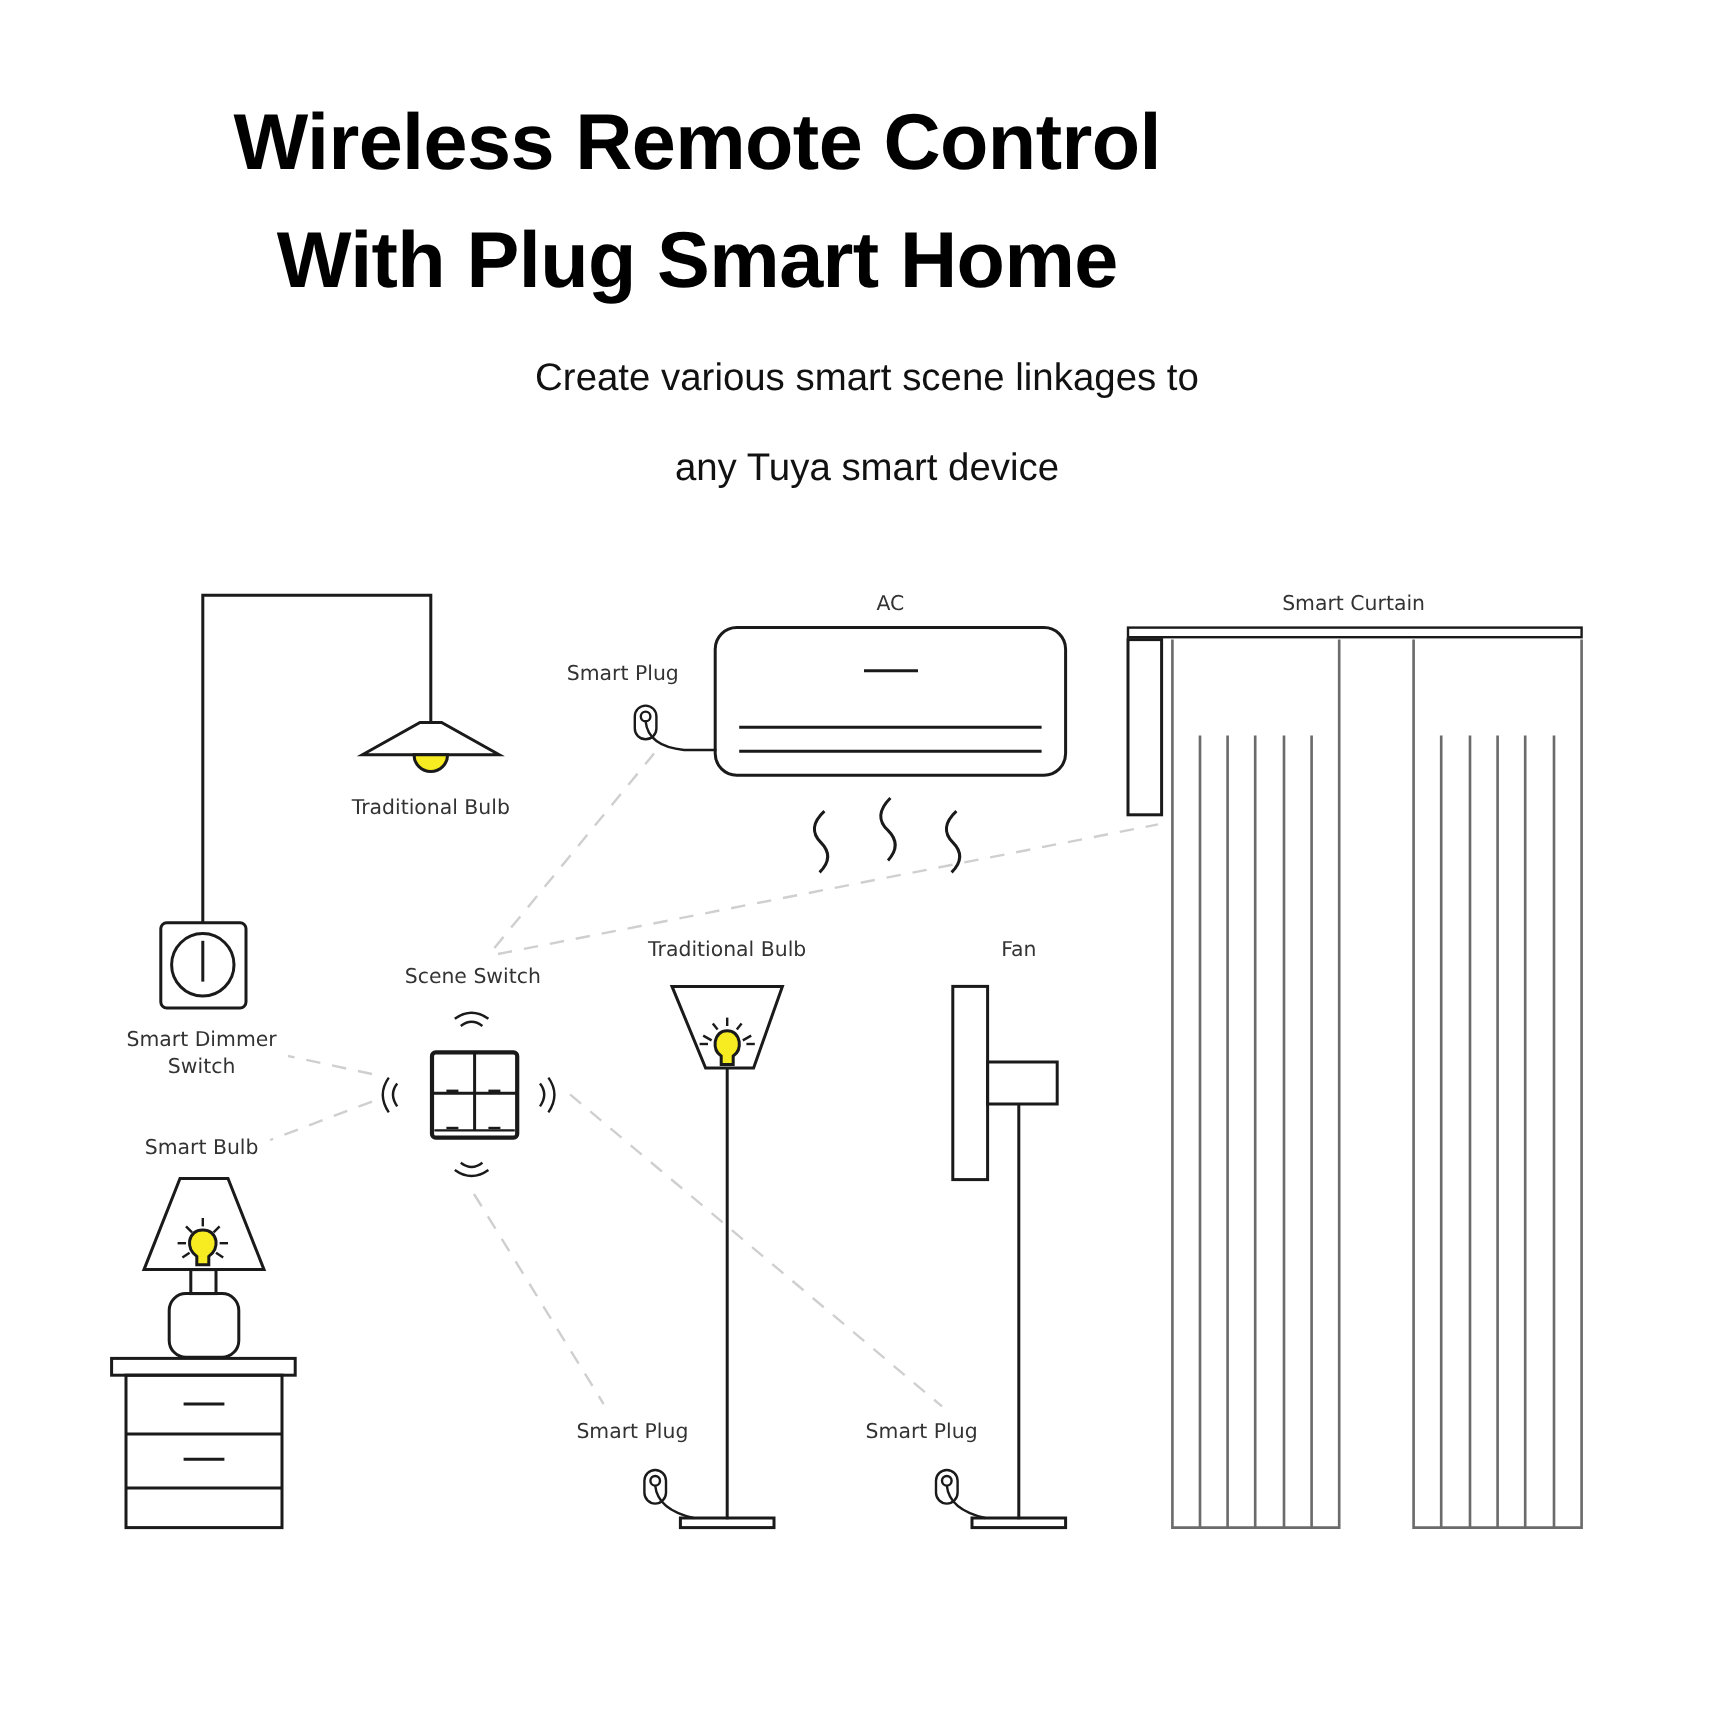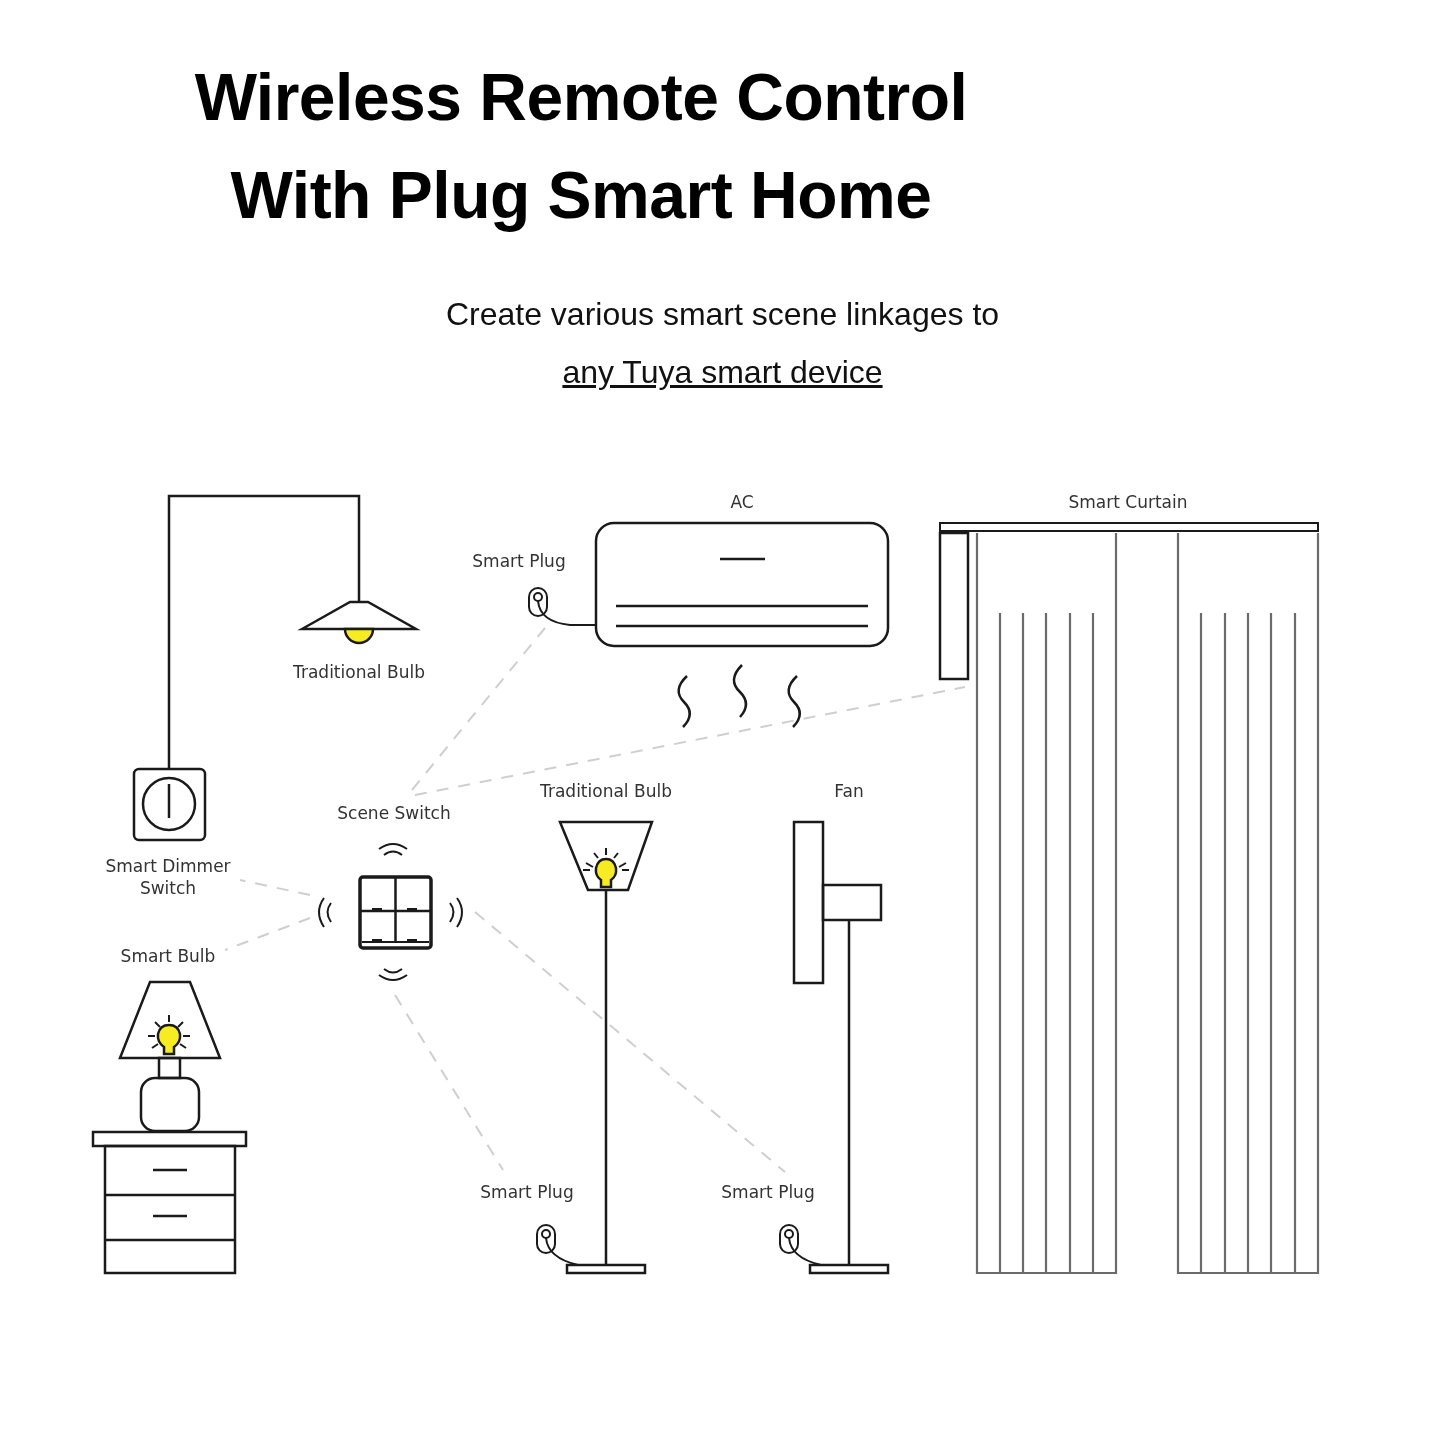--- a/index.html
+++ b/index.html
@@ -18,34 +18,35 @@
     .title {
       position: absolute;
       left: 0;
       width: 1162px;
       text-align: center;
       font-weight: bold;
       font-size: 66px;
       line-height: 1;
       letter-spacing: -0.5px;
       color: #000;
+      margin-top: 21px;
     }
     .title.l1 { top: 64px; }
     .title.l2 { top: 162px; }
     .subtitle {
       position: absolute;
       left: 0;
       width: 1445px;
       text-align: center;
       font-size: 32px;
       line-height: 1;
       color: #111;
     }
     .subtitle.l1 { top: 298px; }
-    .subtitle.l2 { top: 356px; text-decoration: underline; }
+    .subtitle.l2 { top: 373px; }
     svg.diagram {
       position: absolute;
       left: 0;
       top: 0;
       width: 1445px;
       height: 1445px;
     }
     .lbl {
       font-family: "DejaVu Sans", "Liberation Sans", sans-serif;
       font-size: 17px;

